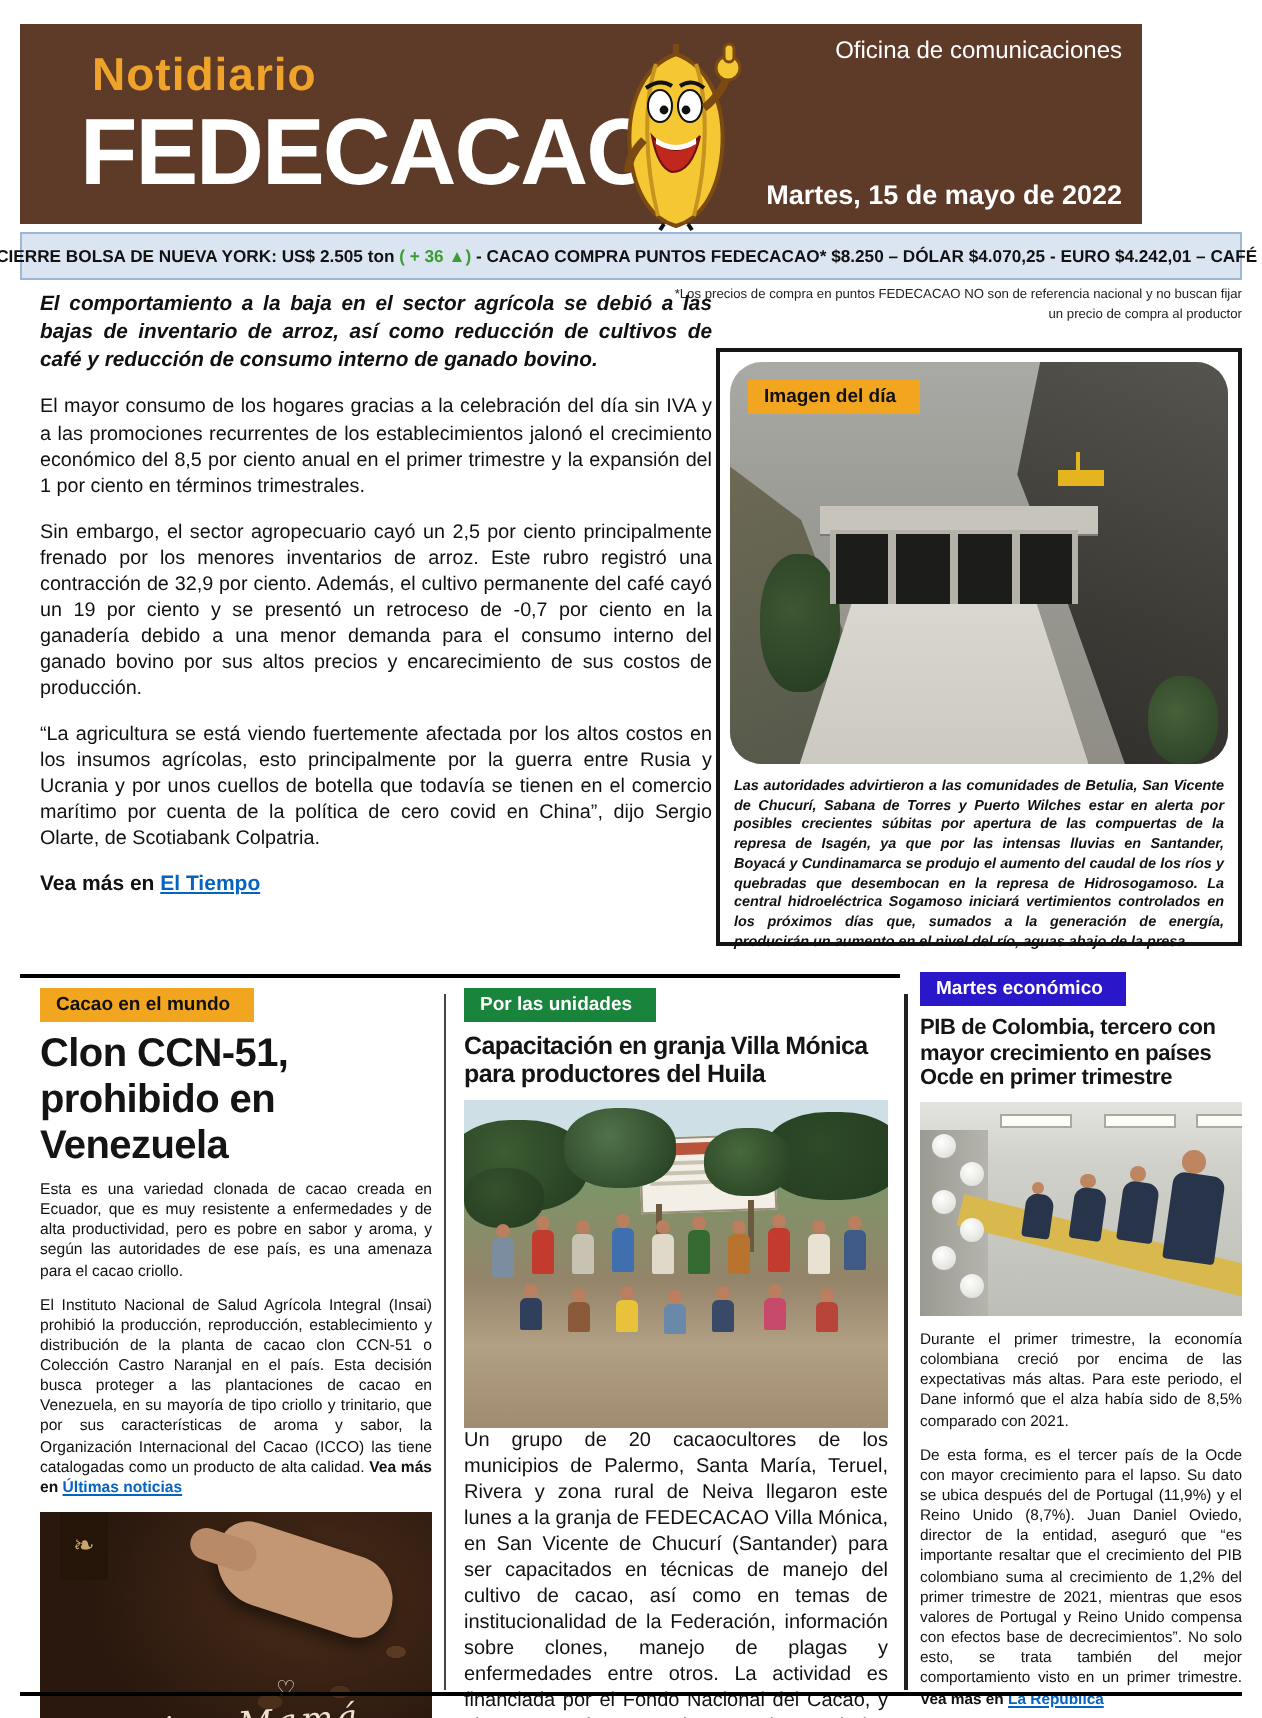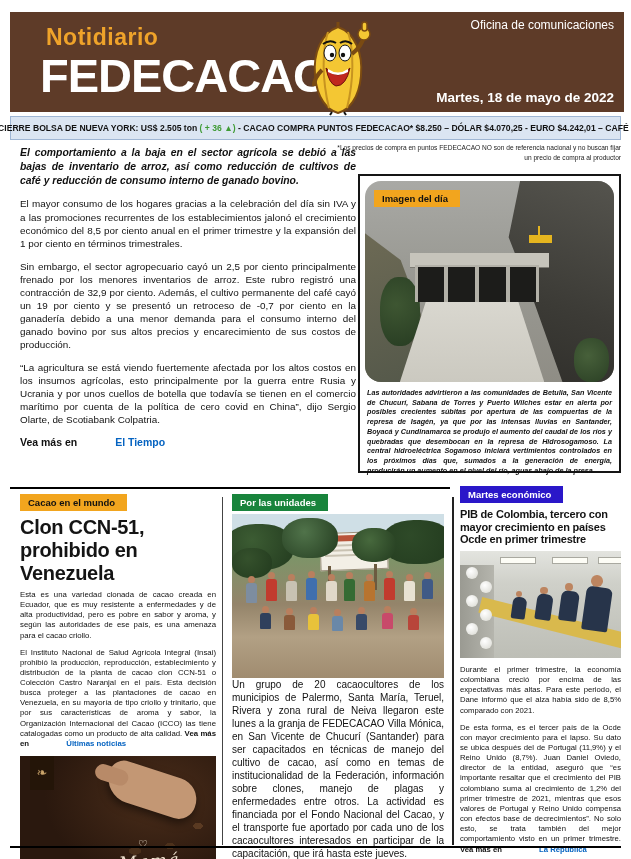--- a/index.html
+++ b/index.html
@@ -1,39 +1,39 @@
 <!DOCTYPE html>
 <html><head>
 <meta charset="utf-8">
 <style>
   html,body{margin:0;padding:0;background:#fff;}
   .page{position:relative;width:631px;height:859px;background:#fff;overflow:hidden;
         font-family:"Liberation Sans",sans-serif;color:#111;}
   
-  .masthead{position:absolute;left:10px;top:12px;width:614px;height:100px;background:#5e3b28;}
+  .masthead{position:absolute;left:10px;top:12px;width:561px;height:100px;background:#5e3b28;}
   .brand-top{position:absolute;left:36px;top:12px;font-size:23px;font-weight:bold;color:#efa32a;letter-spacing:.5px;}
   .brand-main{position:absolute;left:30px;top:36px;font-size:47px;font-weight:bold;color:#fff;letter-spacing:-1px;}
   .mascot{position:absolute;left:292px;top:8px;}
   .office{position:absolute;right:10px;top:6px;font-size:12px;color:#fff;}
   .date{position:absolute;right:10px;bottom:7px;font-size:13.5px;font-weight:bold;color:#fff;}
   
   .ticker{position:absolute;left:10px;top:116px;width:609px;height:22px;background:#dbe5f2;
           border:1px solid #9fb6d4;display:flex;align-items:center;justify-content:center;
           font-size:8.6px;font-weight:bold;white-space:pre;}
   .ticker .up{color:#3f9b35;}
   .disclaimer{position:absolute;left:330px;top:143px;width:291px;font-size:6.6px;color:#222;
           text-align:right;line-height:1.5;}
   
   .lead-article{position:absolute;left:20px;top:146px;width:336px;}
   .lead-article h1{margin:0 0 10px 0;font-size:26px;line-height:1.13;font-weight:800;
           letter-spacing:-.6px;color:#141414;}
   .lead{font-style:italic;font-weight:bold;font-size:10.4px;line-height:1.33;margin:0 0 10px 0;text-align:justify;}
   .bodyp{font-size:9.9px;line-height:1.32;margin:0 0 10px 0;text-align:justify;}
   .see-more{font-size:10.5px;font-weight:bold;margin:2px 0 0 0;}
-  a.link{color:#0563c1;font-weight:bold;cursor:pointer;margin-left:35px;}
+  a.link{color:#0563c1;text-decoration:underline;font-weight:bold;cursor:pointer;}
   
   .image-box{position:absolute;left:358px;top:174px;width:263px;height:299px;border:2px solid #151515;
           background:#fff;box-sizing:border-box;padding:5px;}
   .dam{position:relative;width:249px;height:201px;overflow:hidden;background:linear-gradient(180deg,#a9a9a5 0%,#9b9b95 40%,#8f8d85 100%);border-radius:16px;}
   .dam .rock{position:absolute;right:0;top:0;width:46%;height:100%;background:linear-gradient(200deg,#55544e,#3c3b36 60%,#2f2e2a);
           clip-path:polygon(18% 0,100% 0,100% 100%,55% 100%,30% 60%,8% 28%);}
   .dam .slopeL{position:absolute;left:0;top:26%;width:26%;height:74%;background:linear-gradient(160deg,#6d6a55,#54584a);
           clip-path:polygon(0 0,55% 18%,100% 70%,100% 100%,0 100%);}
   .dam .bushL{position:absolute;left:6%;top:48%;width:16%;height:34%;background:radial-gradient(circle at 40% 40%,#3e5632,#273c22);border-radius:45%;}
   .dam .bushR{position:absolute;right:2%;bottom:0;width:14%;height:22%;background:radial-gradient(circle at 40% 40%,#47603a,#2a3f24);border-radius:45%;}
@@ -136,21 +136,21 @@
       <path d="M24,48 Q36,62 48,48 Q44,66 34,66 Q27,64 24,48 Z" fill="#c0281e" stroke="#6b120c"></path>
       <path d="M26,49 Q36,56 46,49 L46,52 Q36,58 26,52 Z" fill="#fff"></path>
       <path d="M50,34 Q60,26 62,16" fill="none" stroke="#7a4a12" stroke-width="4"></path>
       <circle cx="62" cy="14" r="6" fill="#f4c733" stroke="#7a4a12" stroke-width="1.5"></circle>
       <rect x="60" y="2" width="5" height="9" rx="2.5" fill="#f4c733" stroke="#7a4a12" stroke-width="1.5"></rect>
       <path d="M20,50 Q12,58 12,66" fill="none" stroke="#7a4a12" stroke-width="4"></path>
       <line x1="30" y1="92" x2="28" y2="95" stroke="#111" stroke-width="2"></line>
       <line x1="42" y1="92" x2="44" y2="95" stroke="#111" stroke-width="2"></line>
     </svg>
     <div class="office">Oficina de comunicaciones</div>
-    <div class="date">Martes, 18 de mayo de 2022</div>
+    <div class="date">Martes, 15 de mayo de 2022</div>
   </header>
 
   <div class="ticker"><span>CACAO CIERRE BOLSA DE NUEVA YORK: US$ 2.505 ton </span><span class="up">( + 36 ▲)</span><span> - CACAO COMPRA PUNTOS FEDECACAO* $8.250 – DÓLAR $4.070,25 - EURO $4.242,01 – CAFÉ US$ 2,82</span></div>
 
   <div class="disclaimer">*Los precios de compra en puntos FEDECACAO NO son de referencia nacional y no buscan fijar un precio de compra al productor</div>
 
   <section class="lead-article">
     <p class="lead">El comportamiento a la baja en el sector agrícola se debió a las bajas de inventario de arroz, así como reducción de cultivos de café y reducción de consumo interno de ganado bovino.</p>
     <p class="bodyp">El mayor consumo de los hogares gracias a la celebración del día sin IVA y a las promociones recurrentes de los establecimientos jalonó el crecimiento económico del 8,5 por ciento anual en el primer trimestre y la expansión del 1 por ciento en términos trimestrales.</p>
     <p class="bodyp">Sin embargo, el sector agropecuario cayó un 2,5 por ciento principalmente frenado por los menores inventarios de arroz. Este rubro registró una contracción de 32,9 por ciento. Además, el cultivo permanente del café cayó un 19 por ciento y se presentó un retroceso de -0,7 por ciento en la ganadería debido a una menor demanda para el consumo interno del ganado bovino por sus altos precios y encarecimiento de sus costos de producción.</p>
@@ -190,20 +190,21 @@
     <div class="promo">
       <div class="hand"></div>
       <div class="logo">❧</div>
       <div class="heart">♡</div>
       <div class="sig">Gracias Mamá</div>
     </div>
   </section>
 
   <section class="col col2">
     <span class="chip chip-units">Por las unidades</span>
+    <h2>Capacitación en granja Villa Mónica para productores del Huila</h2>
     <div class="groupphoto gp" id="groupphoto">
       <div class="sign">
           <div class="band"></div>
           <div class="ln"></div>
           <div class="ln"></div>
           <div class="ln"></div>
         </div>
       <div class="post" style="left:96px;top:52px;"></div>
       <div class="post" style="left:142px;top:50px;"></div>
     <div class="tree" style="left: -8px; top: 10px; width: 70px; height: 46px; background: radial-gradient(circle at 40% 35%, rgb(60, 92, 51), rgb(34, 58, 30));"></div>

